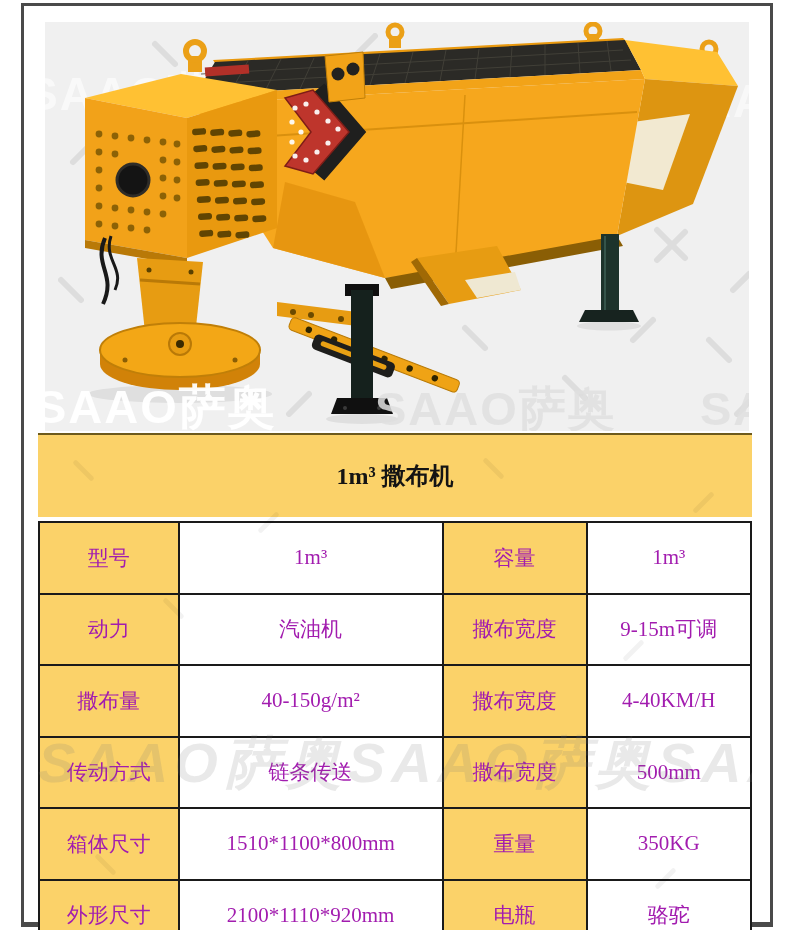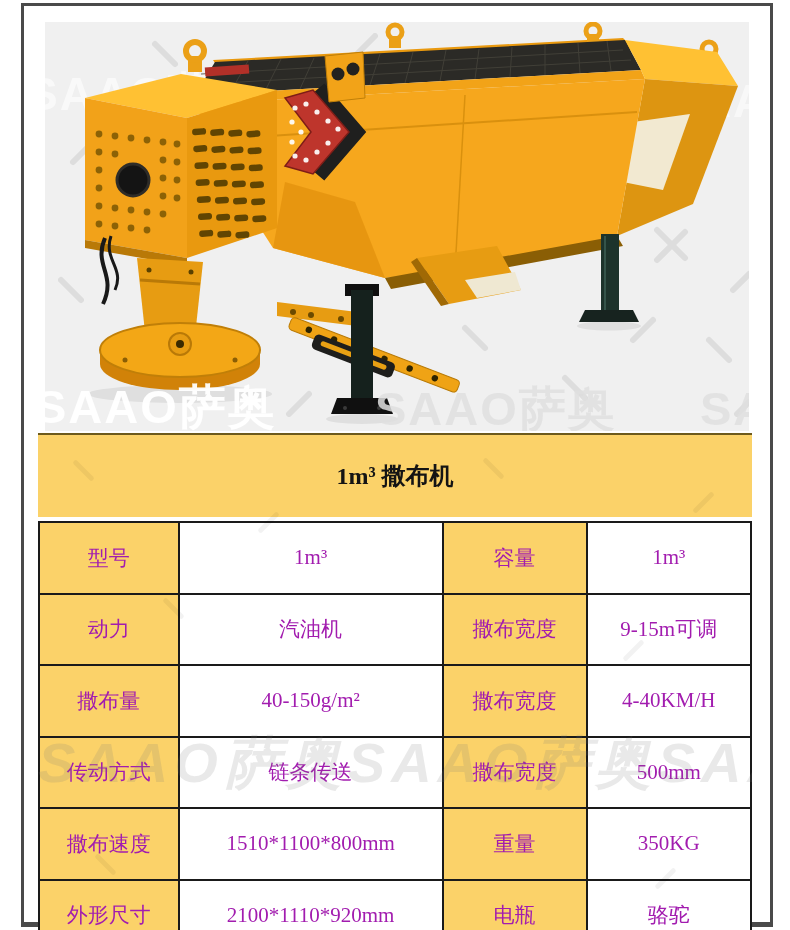--- a/index.html
+++ b/index.html
@@ -319,21 +319,21 @@
         <td class="lbl">撒布宽度</td>
         <td class="val">4-40KM/H</td>
       </tr>
       <tr>
         <td class="lbl">传动方式</td>
         <td class="val">链条传送</td>
         <td class="lbl">撒布宽度</td>
         <td class="val">500mm</td>
       </tr>
       <tr>
-        <td class="lbl">撒布速度</td>
+        <td class="lbl">箱体尺寸</td>
         <td class="val">1510*1100*800mm</td>
         <td class="lbl">重量</td>
         <td class="val">350KG</td>
       </tr>
       <tr>
         <td class="lbl">外形尺寸</td>
         <td class="val">2100*1110*920mm</td>
         <td class="lbl">电瓶</td>
         <td class="val">骆驼</td>
       </tr>

